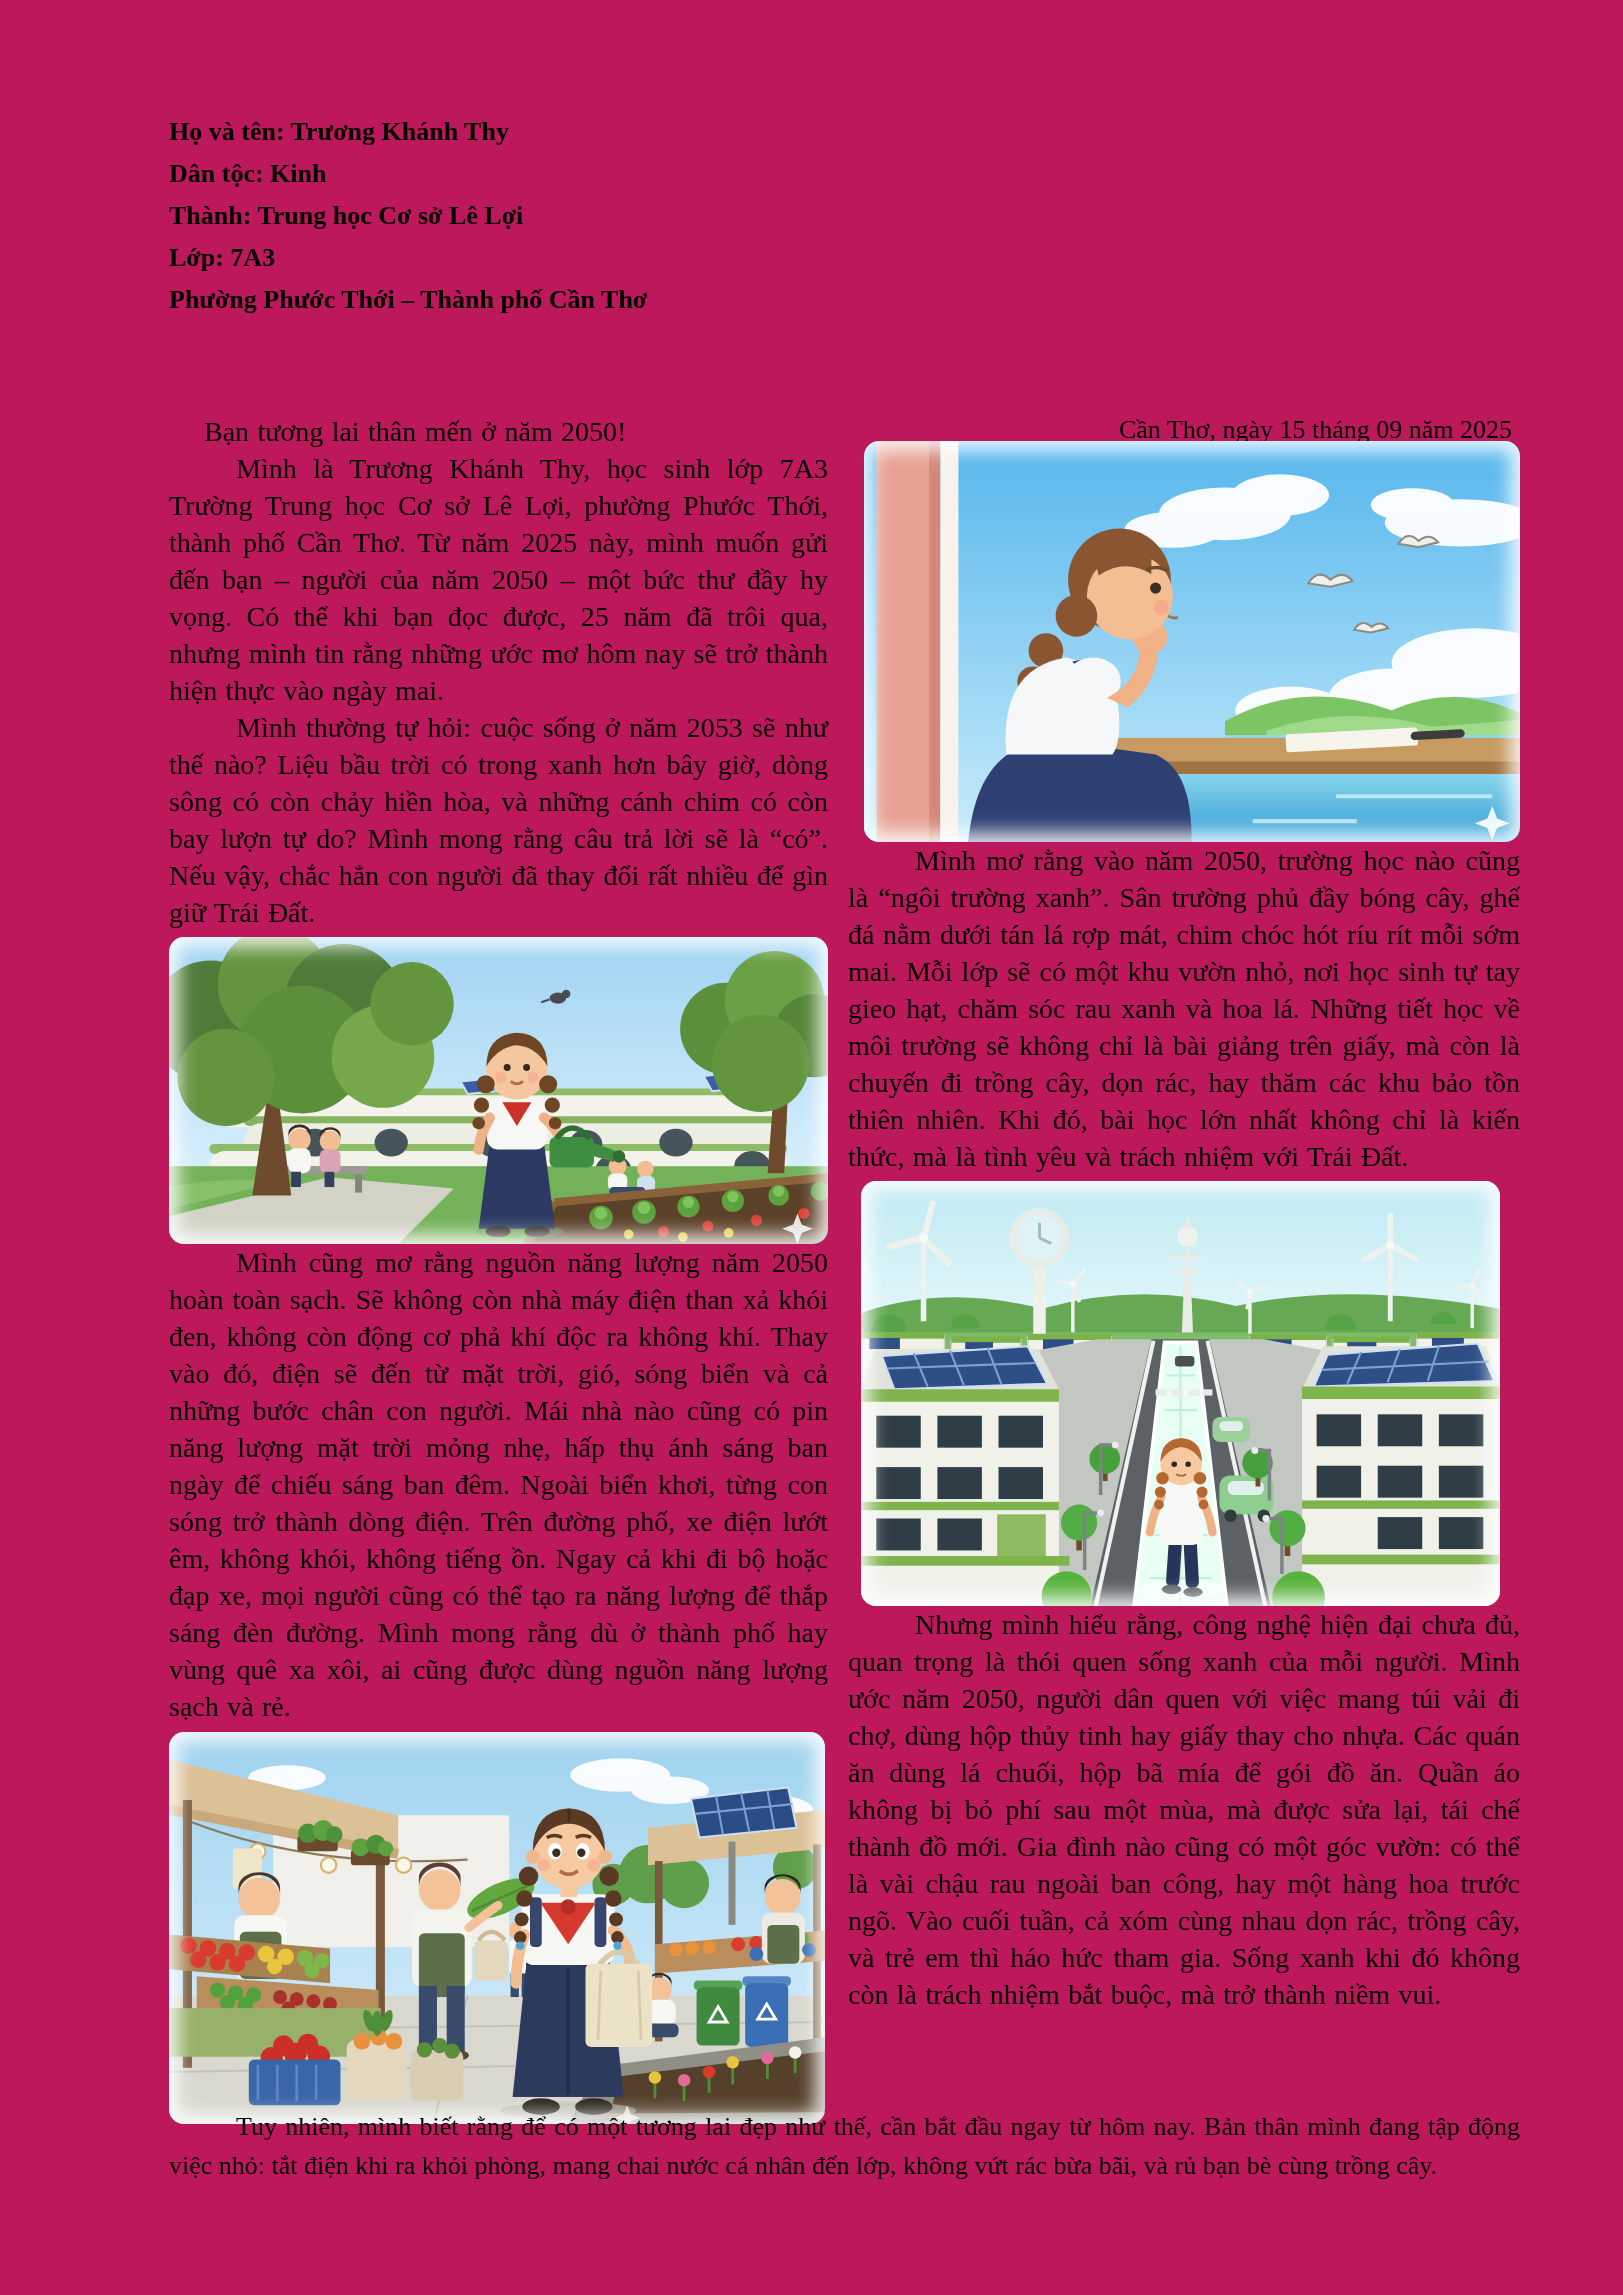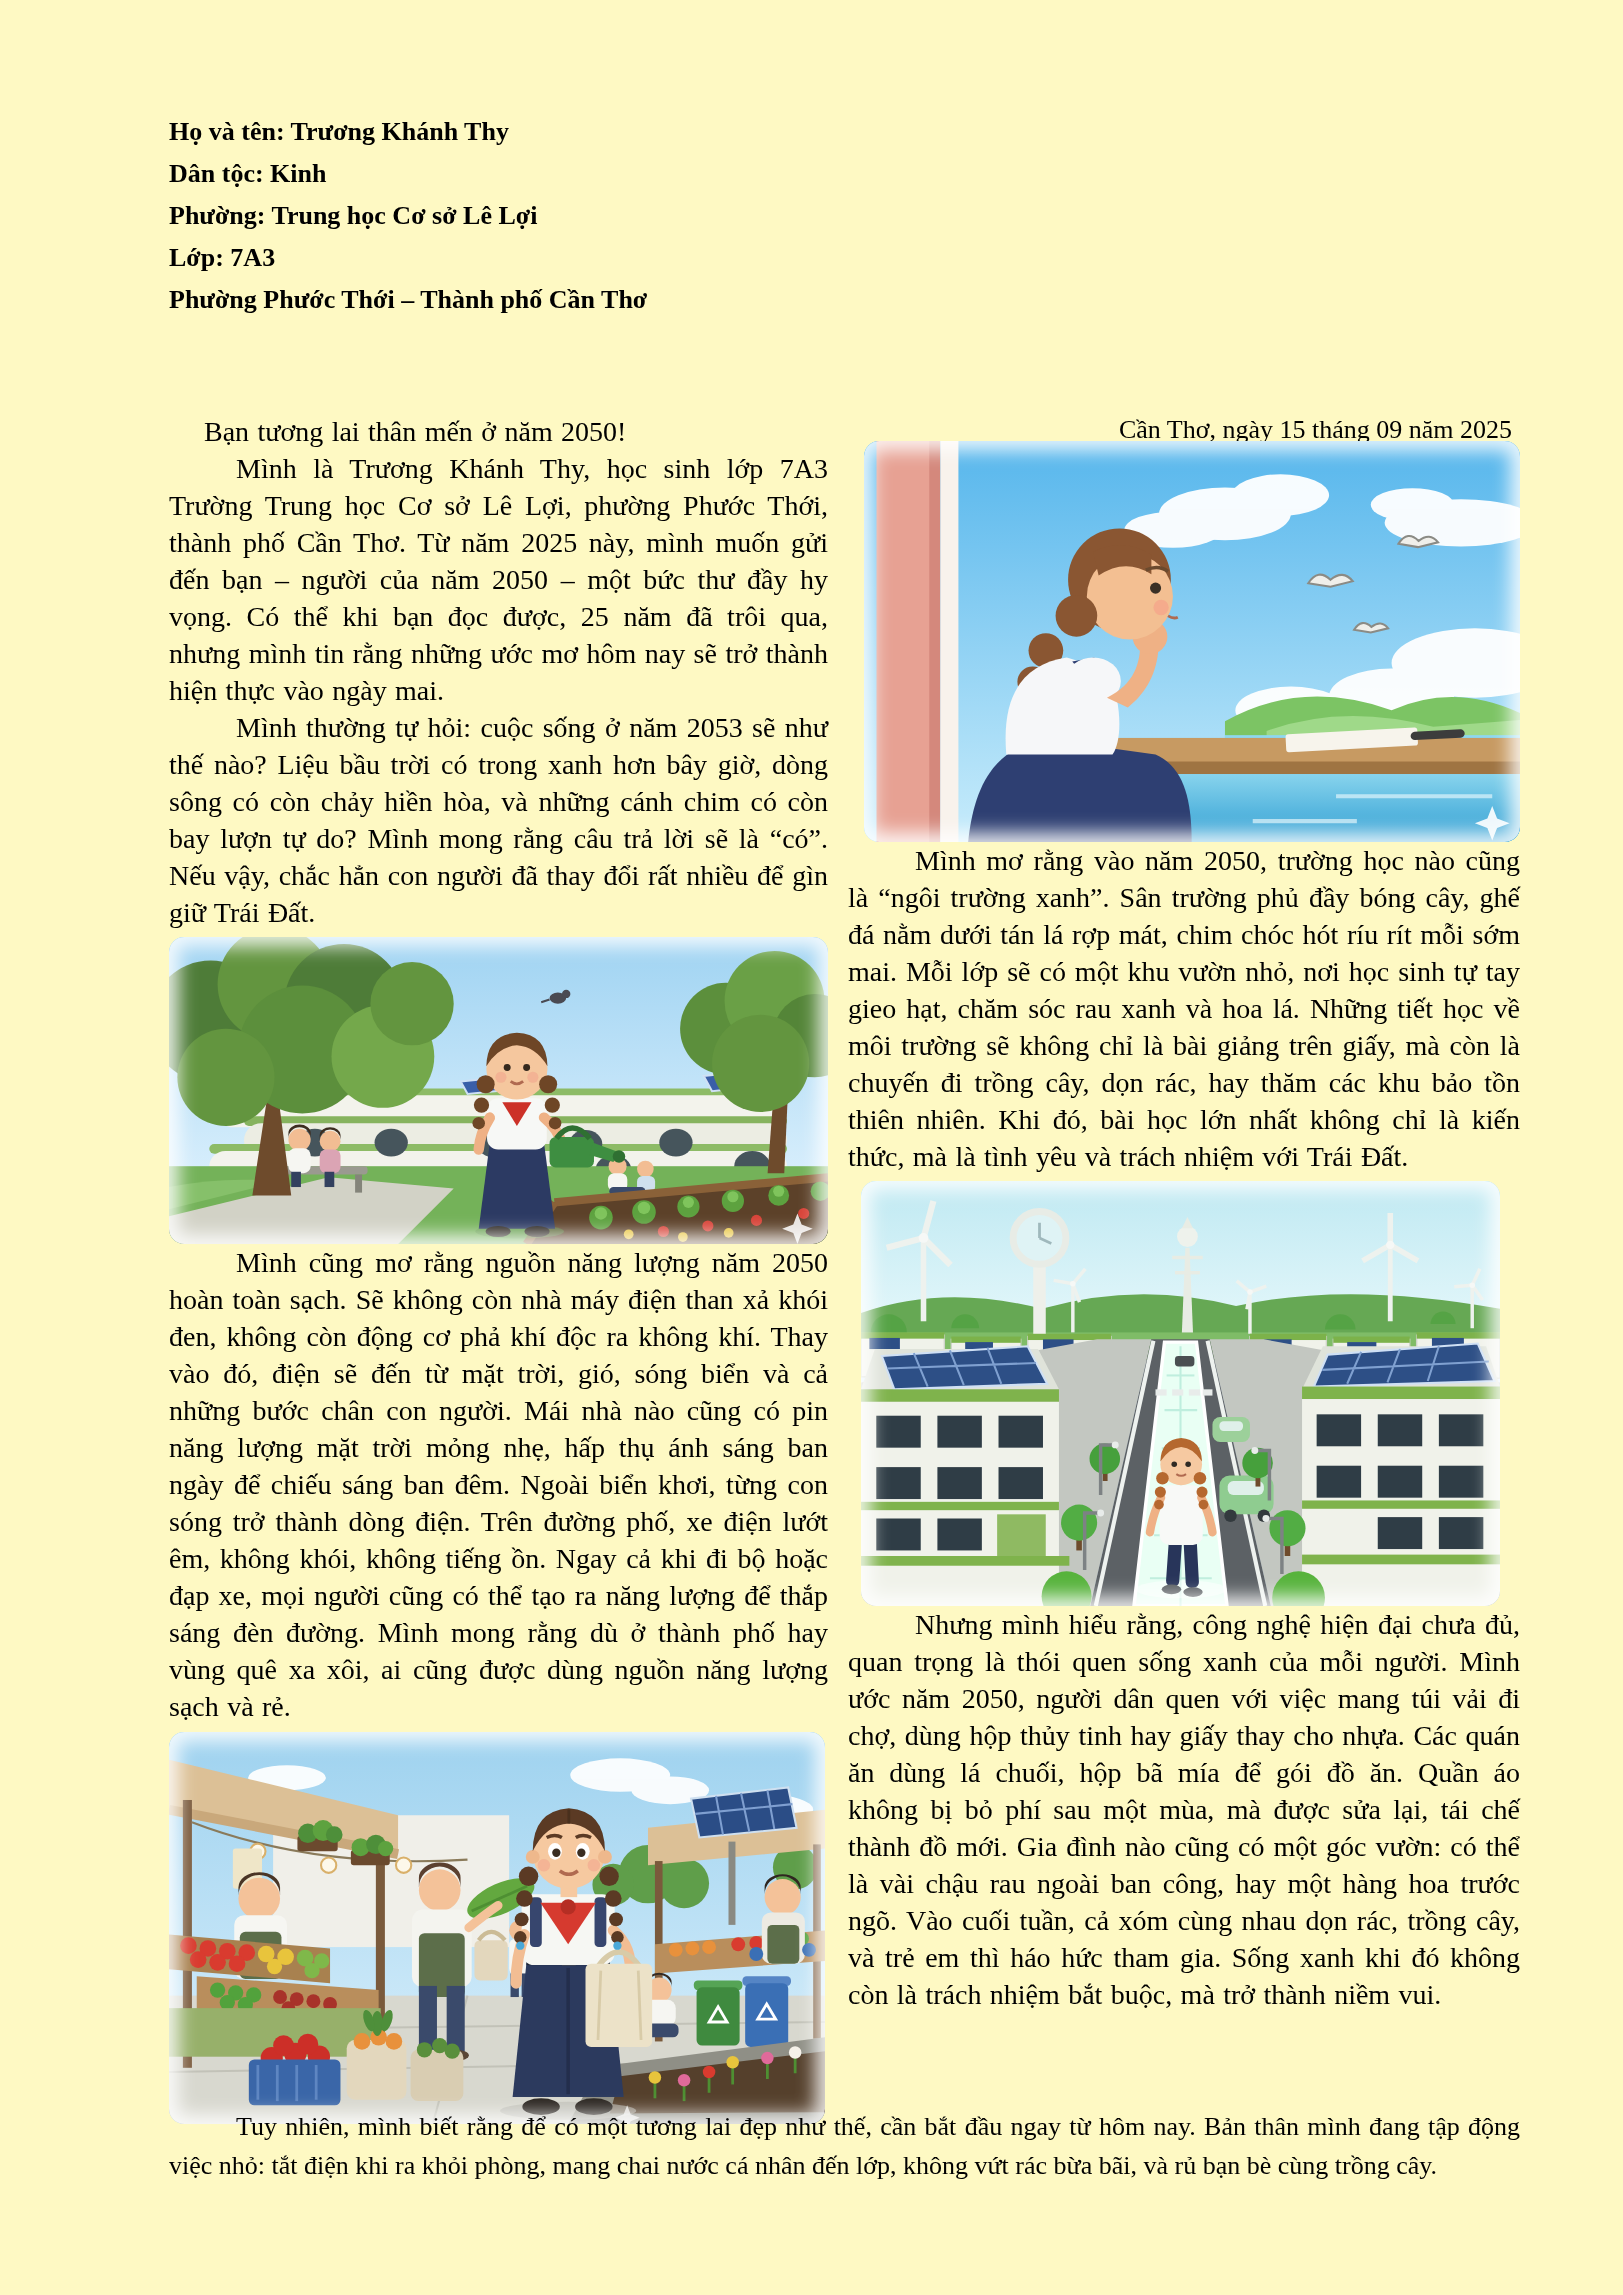--- a/index.html
+++ b/index.html
@@ -1,20 +1,20 @@
 <!DOCTYPE html>
 <html lang="vi" style="font-size:11px"><head>
 <meta charset="utf-8">
 <style>
   html,body{margin:0;padding:0;background:#9a9a9a;}
   .page{
     position:relative;
     width:1624px;height:2295px;
     margin:0 auto;
-    background:#fef9c3;
+    background:#be185d;
     font-family:"Liberation Serif","DejaVu Serif",serif;
     color:#000;
     overflow:hidden;
   }
   .hdr{
     position:absolute;left:169px;top:111px;width:972px;
     font-size:26px;font-weight:bold;line-height:42px;
   }
   .dateline{
     position:absolute;top:371px;right:112px;
@@ -47,21 +47,21 @@
   .mt-rp2{margin-top:19.4px;}
 </style>
 </head>
 <body>
 
 <div class="page">
 
   <div class="hdr">
     <div>Họ và tên: Trương Khánh Thy</div>
     <div>Dân tộc: Kinh</div>
-    <div>Phường: Trung học Cơ sở Lê Lợi</div>
+    <div>Thành: Trung học Cơ sở Lê Lợi</div>
     <div>Lớp: 7A3</div>
     <div>Phường Phước Thới – Thành phố Cần Thơ</div>
   </div>
 
   <div class="dateline">Cần Thơ, ngày 15 tháng 09 năm 2025</div>
 
   <div class="col col-left">
     <p class="body salutation">Bạn tương lai thân mến ở năm 2050!</p>
     <p class="body">Mình là Trương Khánh Thy, học sinh lớp 7A3 Trường Trung học Cơ sở Lê Lợi, phường Phước Thới, thành phố Cần Thơ. Từ năm 2025 này, mình muốn gửi đến bạn – người của năm 2050 – một bức thư đầy hy vọng. Có thể khi bạn đọc được, 25 năm đã trôi qua, nhưng mình tin rằng những ước mơ hôm nay sẽ trở thành hiện thực vào ngày mai.</p>
     <p class="body">Mình thường tự hỏi: cuộc sống ở năm 2053 sẽ như thế nào? Liệu bầu trời có trong xanh hơn bây giờ, dòng sông có còn chảy hiền hòa, và những cánh chim có còn bay lượn tự do? Mình mong rằng câu trả lời sẽ là “có”. Nếu vậy, chắc hẳn con người đã thay đổi rất nhiều để gìn giữ Trái Đất.</p>

